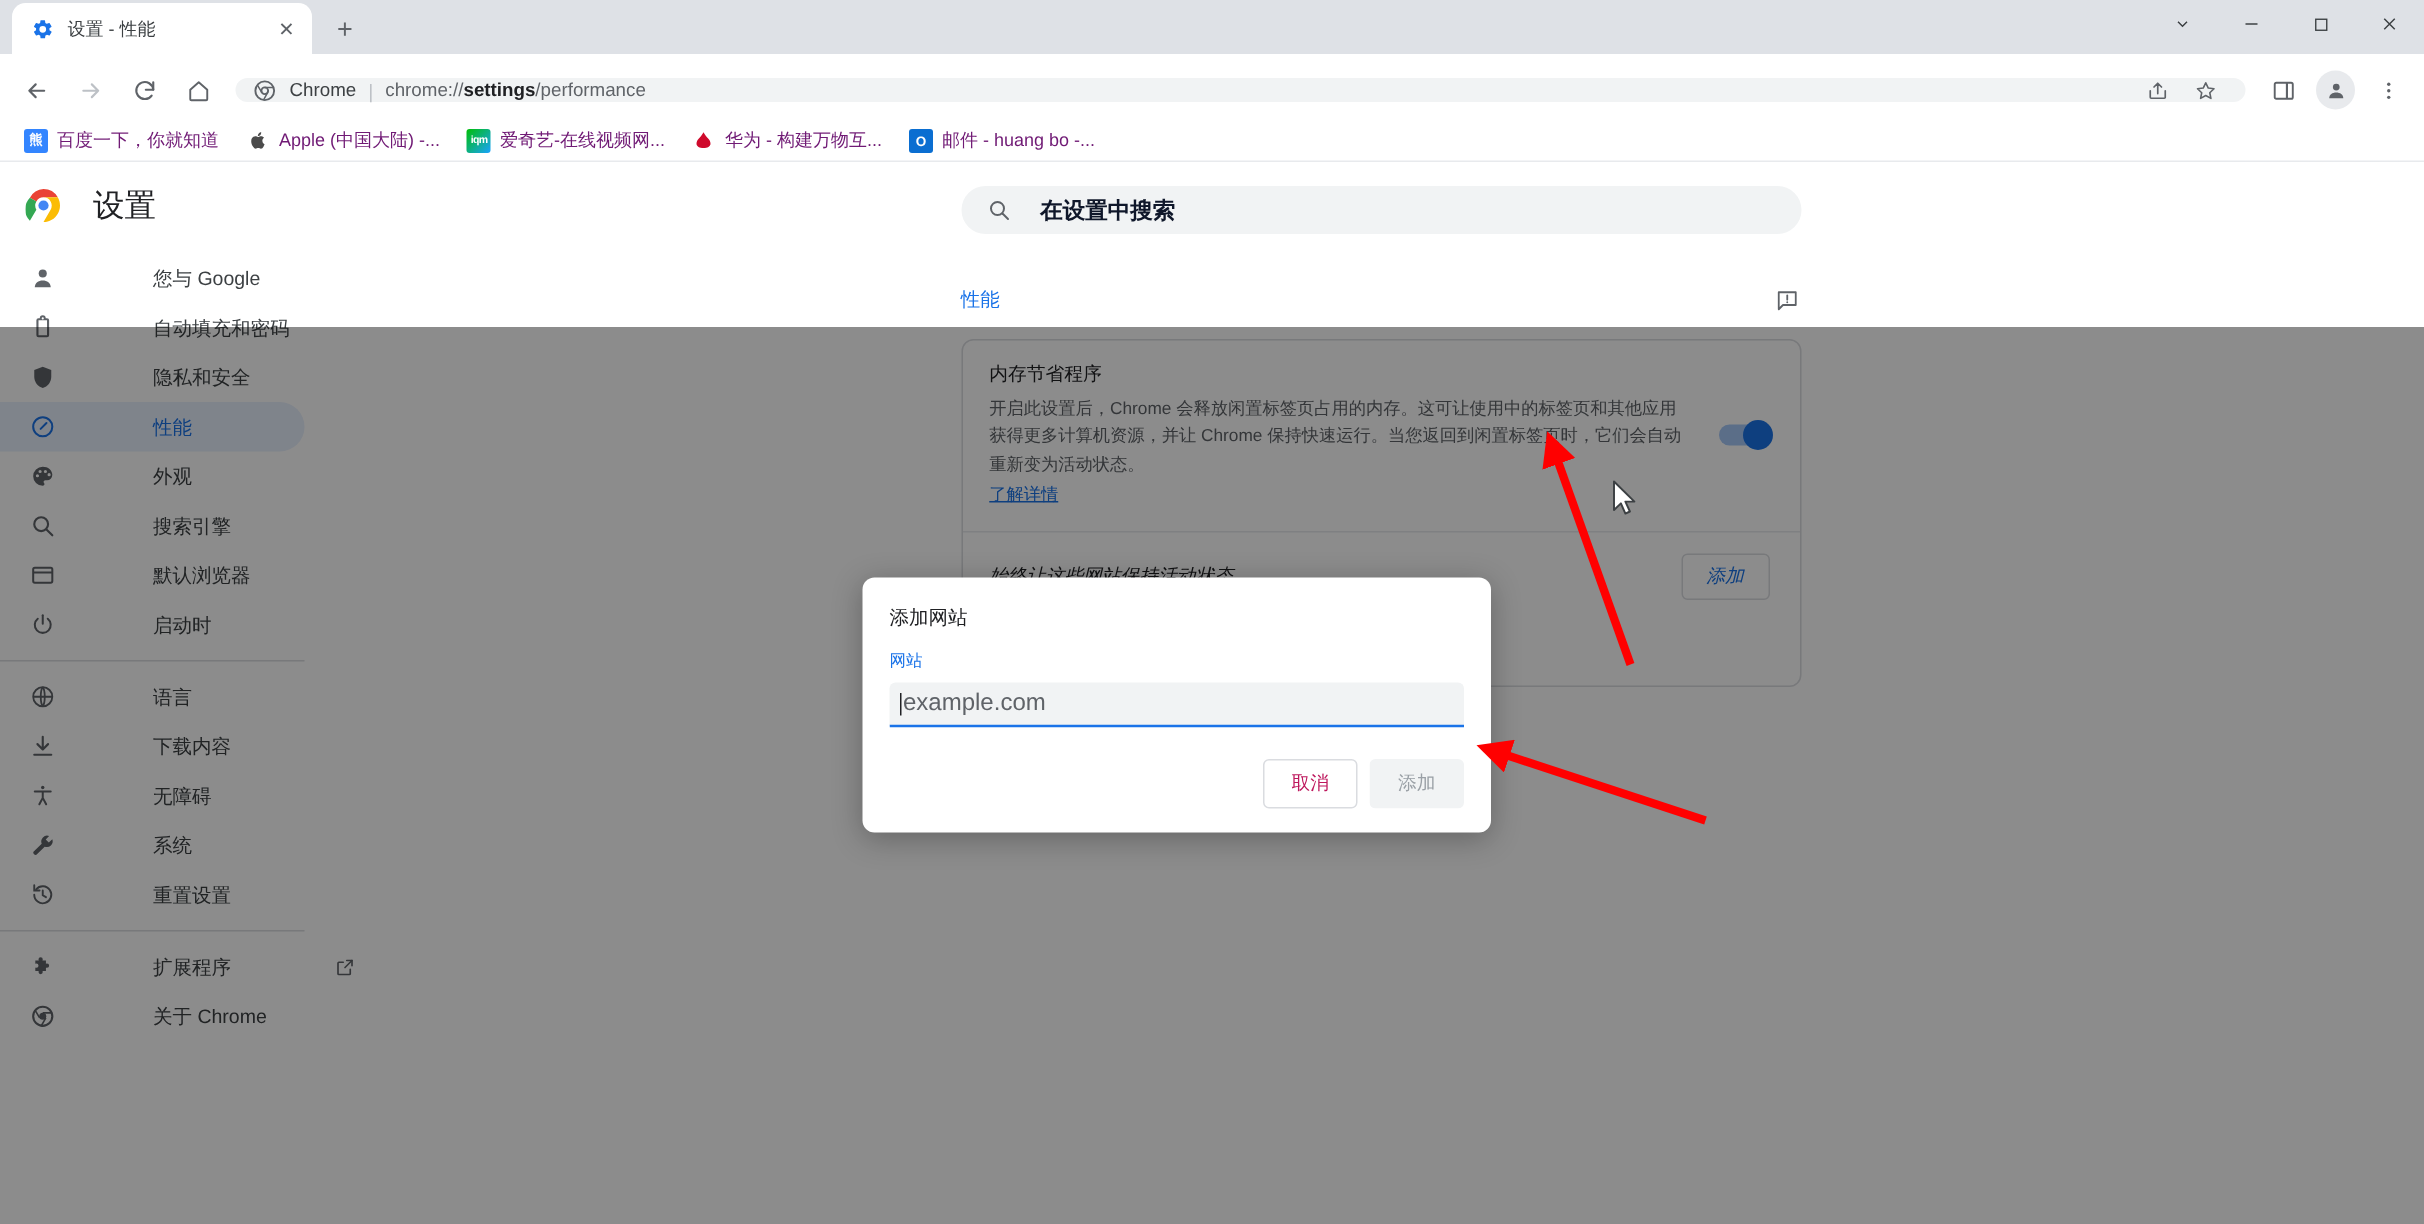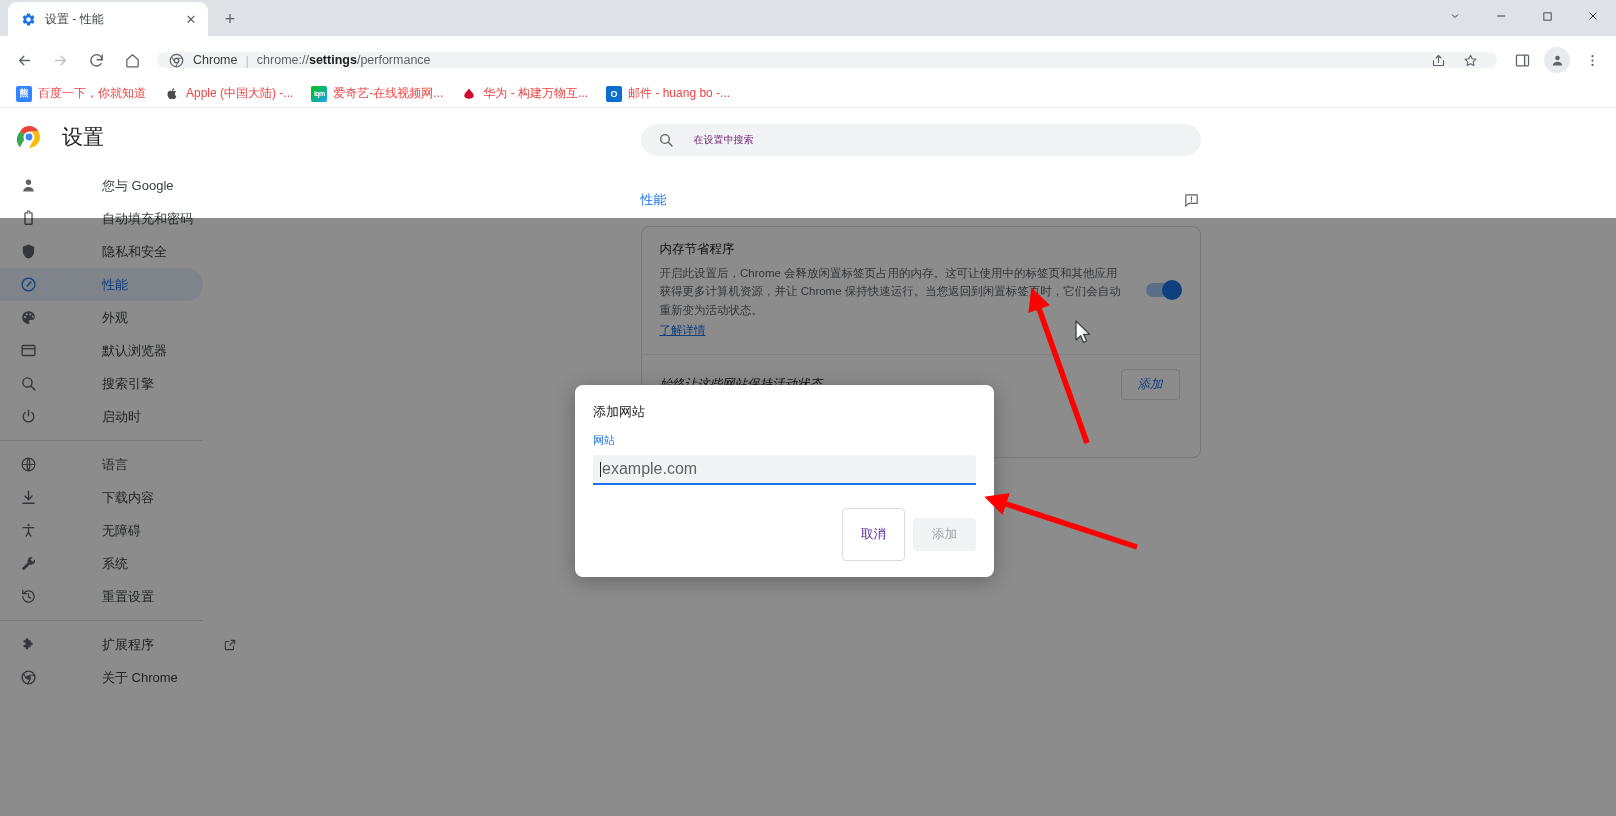--- a/index.html
+++ b/index.html
@@ -95,21 +95,21 @@
     background: #ffffff;
     display: flex; align-items: center; padding-left: 8px;
     border-bottom: 1px solid #e8eaed;
   }
   .bm {
     display: flex; align-items: center; height: 22px;
     padding: 0 8px; border-radius: 4px; margin-right: 2px;
     max-width: 150px;
   }
   .bm-ico { width: 16px; height: 16px; flex: 0 0 16px; margin-right: 6px; display:flex;align-items:center;justify-content:center;border-radius:2px;overflow:hidden;}
-  .bm-label { font-size: 12px; color: #ef4444; white-space: nowrap; overflow: hidden; text-overflow: ellipsis; }
+  .bm-label { font-size: 12px; color: #701a75; white-space: nowrap; overflow: hidden; text-overflow: ellipsis; }
 
   
   .page {
     position: absolute; top: 109px; left: 0; width: 1616px; height: 707px;
     background: #ffffff; overflow: hidden;
   }
   .sidebar {
     position: absolute; top: 0; left: 0; width: 225px; height: 707px;
     background: #ffffff;
   }
@@ -137,21 +137,21 @@
 
   .content {
     position: absolute; top: 0; left: 225px; width: 1391px; height: 707px;
   }
   .searchbar-wrap { display: flex; justify-content: center; padding-top: 15px; }
   .searchbar {
     width: 560px; height: 32px; background: #f1f3f4; border-radius: 17px;
     display: flex; align-items: center; padding: 0 16px;
   }
   .searchbar .s-ico { width: 18px; height: 18px; flex:0 0 18px; margin-right: 19px; color: #5f6368; display:flex;align-items:center;justify-content:center;}
-  .searchbar .s-ph { font-size: 10px; color: #701a75; }
+  .searchbar .s-ph { font-size: 15px; color: #0f172a; font-weight: bold; }
 
   .section-wrap { width: 560px; margin: 0 auto; padding-top: 32px; }
   .section-head {
     display: flex; align-items: center; justify-content: space-between;
     height: 24px; margin-bottom: 14px;
   }
   .section-title { font-size: 13px; color: #1a73e8; font-weight: 500; }
   .feedback-ico { width: 18px; height: 18px; color: #5f6368; display:flex;align-items:center;justify-content:center;}
 
   .card {
@@ -190,42 +190,42 @@
     padding: 6px 20px 20px 36px;
     font-size: 12.5px; color: #5f6368;
   }
 
   
   .scrim {
     position: absolute; top: 109px; left: 0; width: 1616px; height: 707px;
     background: rgba(0,0,0,0.45);
   }
   .dialog {
-    position: absolute; left: 575px; top: 385px; width: 419px; height: 192px;
+    position: absolute; left: 575px; top: 385px; width: 419px; height: 170px;
     background: #ffffff; border-radius: 8px;
     box-shadow: 0 4px 20px rgba(0,0,0,0.28);
     display: flex; flex-direction: column;
   }
   .dlg-title { font-size: 13px; color: #202124; padding: 18px 18px 0 18px; }
   .dlg-body { padding: 12px 18px 0 18px; flex: 1 1 auto; }
   .dlg-field-label { font-size: 11px; color: #1a73e8; margin-bottom: 7px; }
   .dlg-input {
     height: 30px; background: #f1f3f4; border-bottom: 2px solid #1a73e8;
     border-radius: 4px 4px 0 0;
     display: flex; align-items: center; padding: 0 7px;
   }
   .caret { width: 1px; height: 15px; background: #202124; margin-right: 1px; }
   .dlg-ph { font-size: 16px; color: #5f6368; }
   .dlg-actions {
     display: flex; justify-content: flex-end; align-items: center;
     gap: 8px; padding: 0 18px 16px 18px;
   }
   .btn-cancel {
     border: 1px solid #dadce0; border-radius: 4px; background: #fff;
-    padding: 17px 18px; font-size: 12.5px; color: #4c1d95; margin-left: 28px;
+    padding: 7px 18px; font-size: 12.5px; color: #be185d; margin-left: 28px;
   }
   .btn-add-disabled {
     border: 1px solid transparent; border-radius: 4px; background: #f1f3f4;
     padding: 7px 18px; font-size: 12.5px; color: #9aa0a6;
   }
 
   
   .annot { position: absolute; top: 0; left: 0; width: 1616px; height: 816px; pointer-events: none; }
   .cursor { position: absolute; left: 1074px; top: 320px; }
 </style>
@@ -426,35 +426,35 @@
         <div class="nav-item">
           <span class="ni-icon">
               <svg width="17" height="17" viewBox="0 0 24 24" fill="currentColor">
                 <path d="M12 3a9 9 0 100 18c.9 0 1.6-.7 1.6-1.6 0-.4-.2-.8-.4-1.1-.3-.3-.4-.6-.4-1 0-.9.7-1.6 1.6-1.6H16a5 5 0 005-5c0-4.4-4-7.7-9-7.7zM7 13a1.5 1.5 0 110-3 1.5 1.5 0 010 3zm2.5-4a1.5 1.5 0 110-3 1.5 1.5 0 010 3zm5 0a1.5 1.5 0 110-3 1.5 1.5 0 010 3zm3.5 3a1.5 1.5 0 110-3 1.5 1.5 0 010 3z"></path>
               </svg>
             </span>
           <span class="ni-label">外观</span>
         </div>
         <div class="nav-item">
           <span class="ni-icon">
+              <svg width="17" height="17" viewBox="0 0 24 24" fill="none" stroke="currentColor" stroke-width="2" stroke-linecap="round">
+                <circle cx="10.5" cy="10.5" r="6.5"></circle>
+                <path d="M15.5 15.5L21 21"></path>
+              </svg>
+            </span>
+          <span class="ni-label">搜索引擎</span>
+        </div>
+        <div class="nav-item">
+          <span class="ni-icon">
               <svg width="17" height="17" viewBox="0 0 24 24" fill="none" stroke="currentColor" stroke-width="1.9">
                 <rect x="3" y="5" width="18" height="14" rx="1.5"></rect>
                 <path d="M3 9.5h18"></path>
               </svg>
             </span>
           <span class="ni-label">默认浏览器</span>
-        </div>
-        <div class="nav-item">
-          <span class="ni-icon">
-              <svg width="17" height="17" viewBox="0 0 24 24" fill="none" stroke="currentColor" stroke-width="2" stroke-linecap="round">
-                <circle cx="10.5" cy="10.5" r="6.5"></circle>
-                <path d="M15.5 15.5L21 21"></path>
-              </svg>
-            </span>
-          <span class="ni-label">搜索引擎</span>
         </div>
         <div class="nav-item">
           <span class="ni-icon">
               <svg width="17" height="17" viewBox="0 0 24 24" fill="none" stroke="currentColor" stroke-width="1.9" stroke-linecap="round">
                 <path d="M12 3v8"></path>
                 <path d="M7.3 6.3a7.5 7.5 0 109.4 0"></path>
               </svg>
             </span>
           <span class="ni-label">启动时</span>
         </div>

